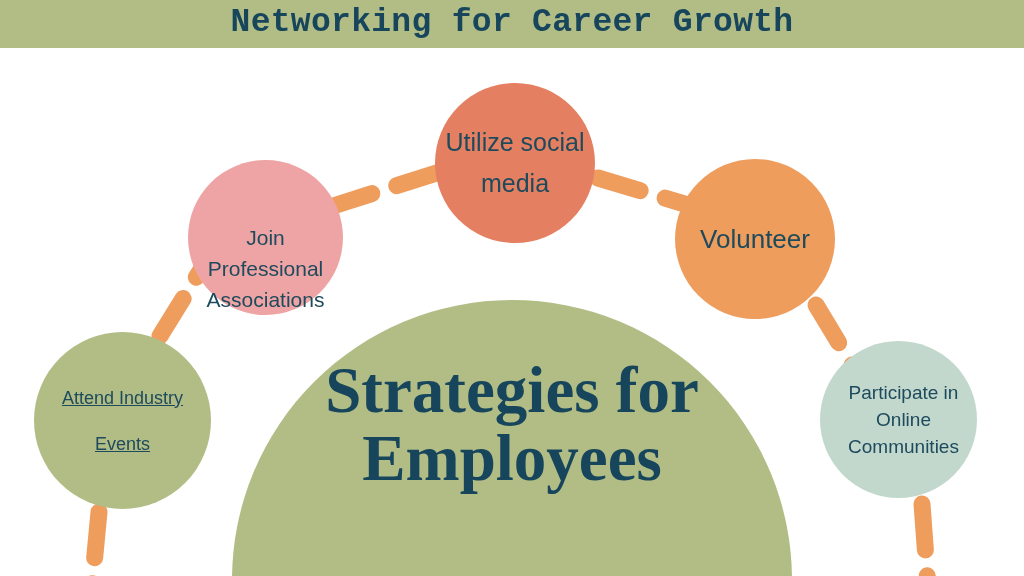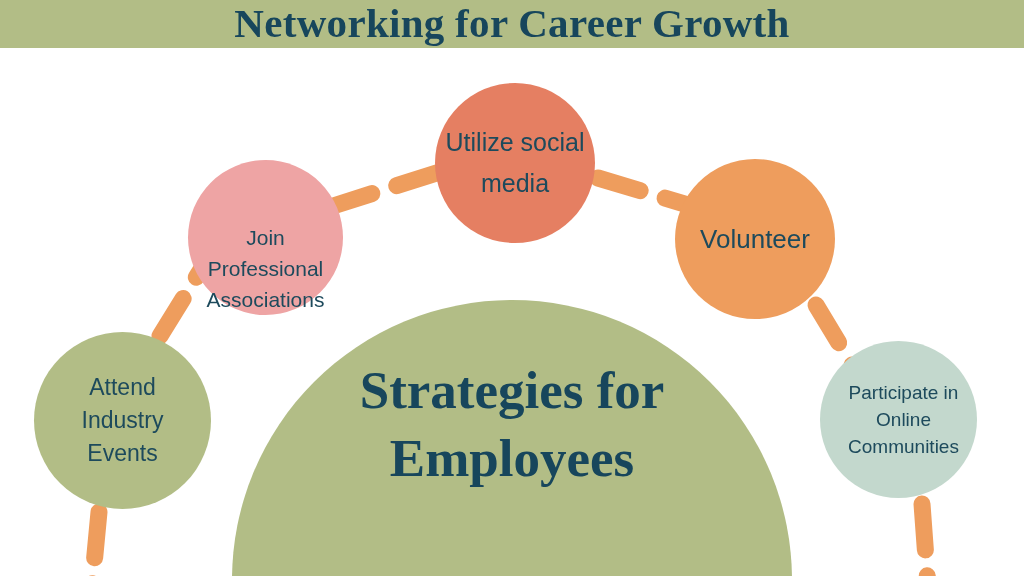--- a/index.html
+++ b/index.html
@@ -21,23 +21,23 @@
     left: 0;
     top: 0;
     width: 1024px;
     height: 48px;
     background: #b2bd86;
     display: flex;
     align-items: center;
     justify-content: center;
   }
   #page-title {
-    font-family: Liberation Serif, serif;
+    font-family: Liberation Mono, monospace;
     font-weight: bold;
-    font-size: 41px;
+    font-size: 33px;
     line-height: 44px;
     letter-spacing: 0.3px;
     color: #17465c;
     white-space: nowrap;
     transform: translateY(-1px);
   }
   
   #connectors {
     position: absolute;
     left: 0;
@@ -57,21 +57,21 @@
     display: flex;
     align-items: flex-start;
     justify-content: center;
   }
   #center-hub-label {
     margin-top: 56px;
     width: 420px;
     text-align: center;
     font-family: "Liberation Serif", serif;
     font-weight: bold;
-    font-size: 53px;
+    font-size: 65px;
     line-height: 68px;
     color: #17465c;
   }
   
   .node {
     position: absolute;
     border-radius: 50%;
     display: flex;
     align-items: center;
     justify-content: center;
@@ -81,21 +81,21 @@
     text-align: center;
     color: #1d4a5c;
     font-family: "Liberation Sans", sans-serif;
     font-weight: normal;
   }
   
   #node-attend-industry-events {
     left: 34px; top: 332px; width: 177px; height: 177px;
     background: #b2bd86;
   }
-  #node-attend-industry-events .node-label { font-size: 23px; line-height: 33px; width: 150px; }
+  #node-attend-industry-events .node-label { font-size: 18px; line-height: 46px; width: 150px; text-decoration: underline; }
 
   #node-join-professional-associations {
     left: 188px; top: 160px; width: 155px; height: 155px;
     background: #eea4a4;
     align-items: flex-end;
   }
   #node-join-professional-associations .node-label { font-size: 21px; line-height: 31px; width: 148px; }
 
   #node-utilize-social-media {
     left: 435px; top: 83px; width: 160px; height: 160px;

